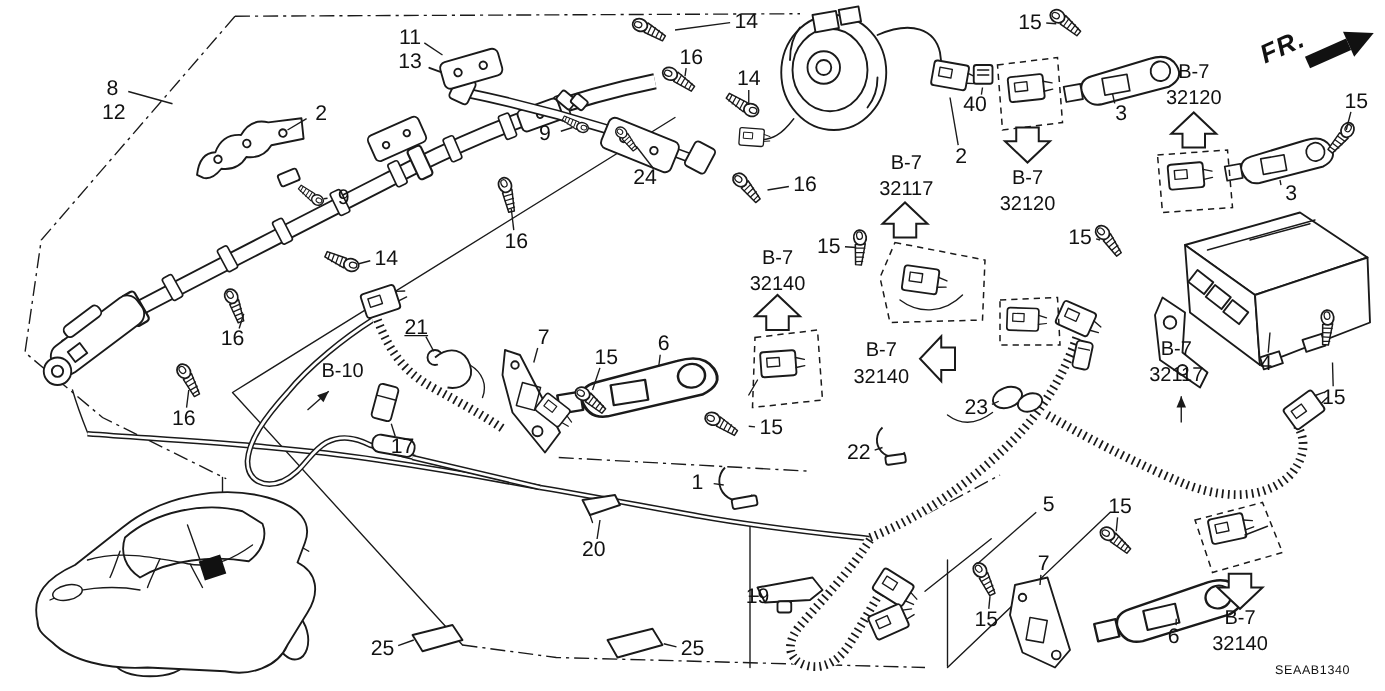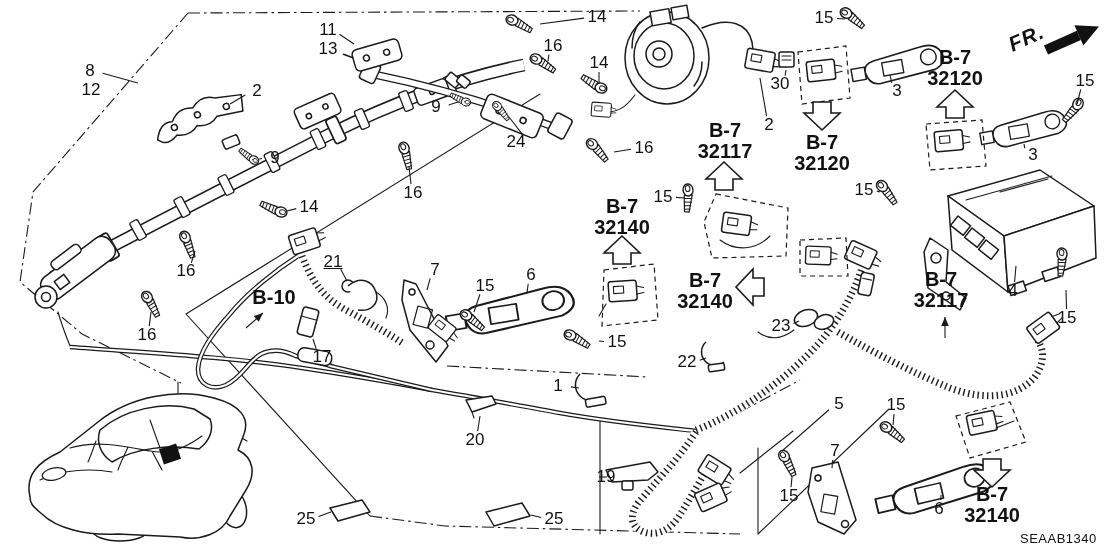--- a/index.html
+++ b/index.html
@@ -14,25 +14,25 @@
   .tubeA{fill:none;stroke:#1a1a1a;stroke-width:13;}
   .tubeB{fill:none;stroke:#fff;stroke-width:10;}
   .strapA{fill:none;stroke:#1a1a1a;stroke-width:8;}
   .strapB{fill:none;stroke:#fff;stroke-width:5.5;}
   .w2a{fill:none;stroke:#1a1a1a;stroke-width:4.6;}
   .w2b{fill:none;stroke:#fff;stroke-width:2.2;}
   .corrbg{fill:none;stroke:#fff;stroke-width:8;}
   .corr{fill:none;stroke:#1a1a1a;stroke-width:7;stroke-dasharray:1.4 3.4;}
   .callout{position:absolute;transform:translate(-50%,-50%);font-size:17px;font-weight:400;
            letter-spacing:0;white-space:nowrap;}
-  .ref{position:absolute;transform:translate(-50%,-50%);text-align:center;font-weight:700;
-       line-height:21px;font-size:20px;white-space:nowrap;}
+  .ref{position:absolute;transform:translate(-50%,-50%);text-align:center;font-weight:400;
+       line-height:21px;font-size:16px;white-space:nowrap;}
   .fr{position:absolute;left:1008px;top:26px;font-size:21px;font-weight:700;font-style:italic;
       transform:rotate(-24deg);letter-spacing:1px;}
-  .code{position:absolute;left:1020px;top:531px;font-size:13px;letter-spacing:.5px;}
+  .code{position:absolute;left:1020px;top:531px;font-size:10px;letter-spacing:.5px;}
 </style>
 </head>
 <body>
 
 <div class="stage">
 
 <svg width="1108" height="553" viewBox="0 0 1108 553">
   <defs>
     <g id="bolt">
       <path d="M5.5,-3.5 L22,2 L21,6.5 L5,4.5 Z" class="fw" style="stroke-width:1.2"></path>
@@ -424,21 +424,21 @@
       <div class="callout" style="left: 599px; top: 63px;">14</div>
       <div class="callout" style="left: 436px; top: 107px;">9</div>
       <div class="callout" style="left: 516px; top: 142px;">24</div>
       <div class="callout" style="left: 644px; top: 148px;">16</div>
       <div class="callout" style="left: 413px; top: 193px;">16</div>
       <div class="callout" style="left: 275px; top: 158px;">9</div>
       <div class="callout" style="left: 309px; top: 207px;">14</div>
       <div class="callout" style="left: 186px; top: 271px;">16</div>
       <div class="callout" style="left: 147px; top: 335px;">16</div>
       <div class="callout" style="left: 824px; top: 18px;">15</div>
-      <div class="callout" style="left: 780px; top: 84px;">30</div>
+      <div class="callout" style="left: 780px; top: 84px;">40</div>
       <div class="callout" style="left: 769px; top: 125px;">2</div>
       <div class="callout" style="left: 897px; top: 91px;">3</div>
       <div class="callout" style="left: 1085px; top: 81px;">15</div>
       <div class="callout" style="left: 1033px; top: 155px;">3</div>
       <div class="callout" style="left: 864px; top: 190px;">15</div>
       <div class="callout" style="left: 1013px; top: 291px;">4</div>
       <div class="callout" style="left: 1067px; top: 318px;">15</div>
       <div class="callout" style="left: 333px; top: 262px; text-decoration: underline;">21</div>
       <div class="callout" style="left: 322px; top: 357px;">17</div>
       <div class="callout" style="left: 435px; top: 270px;">7</div>

